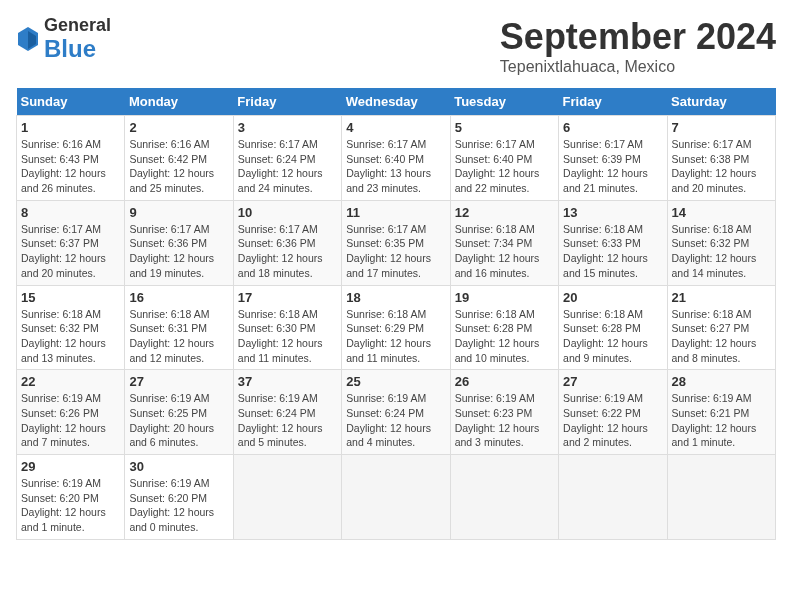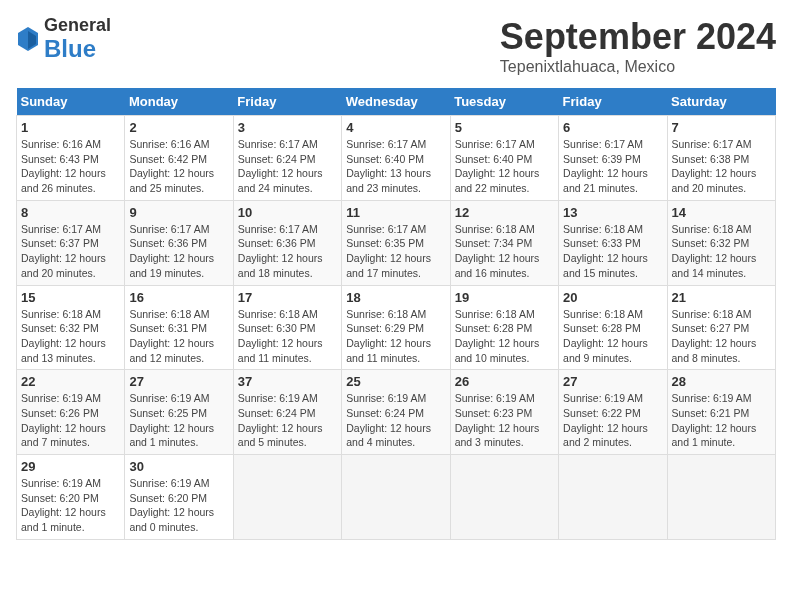--- a/index.html
+++ b/index.html
@@ -305,21 +305,21 @@
       <span>Sunrise: 6:19 AM</span><br>
       <span>Sunset: 6:26 PM</span><br>
       <span>Daylight: 12 hours and 7 minutes.</span>
     </div>
   </td>
         <td>
     <span class="day-num">27</span>
     <div class="day-info">
       <span>Sunrise: 6:19 AM</span><br>
       <span>Sunset: 6:25 PM</span><br>
-      <span>Daylight: 12 hours and 1 minutes.</span>
+      <span>Daylight: 20 hours and 6 minutes.</span>
     </div>
   </td>
         <td>
     <span class="day-num">37</span>
     <div class="day-info">
       <span>Sunrise: 6:19 AM</span><br>
       <span>Sunset: 6:24 PM</span><br>
       <span>Daylight: 12 hours and 5 minutes.</span>
     </div>
   </td>

